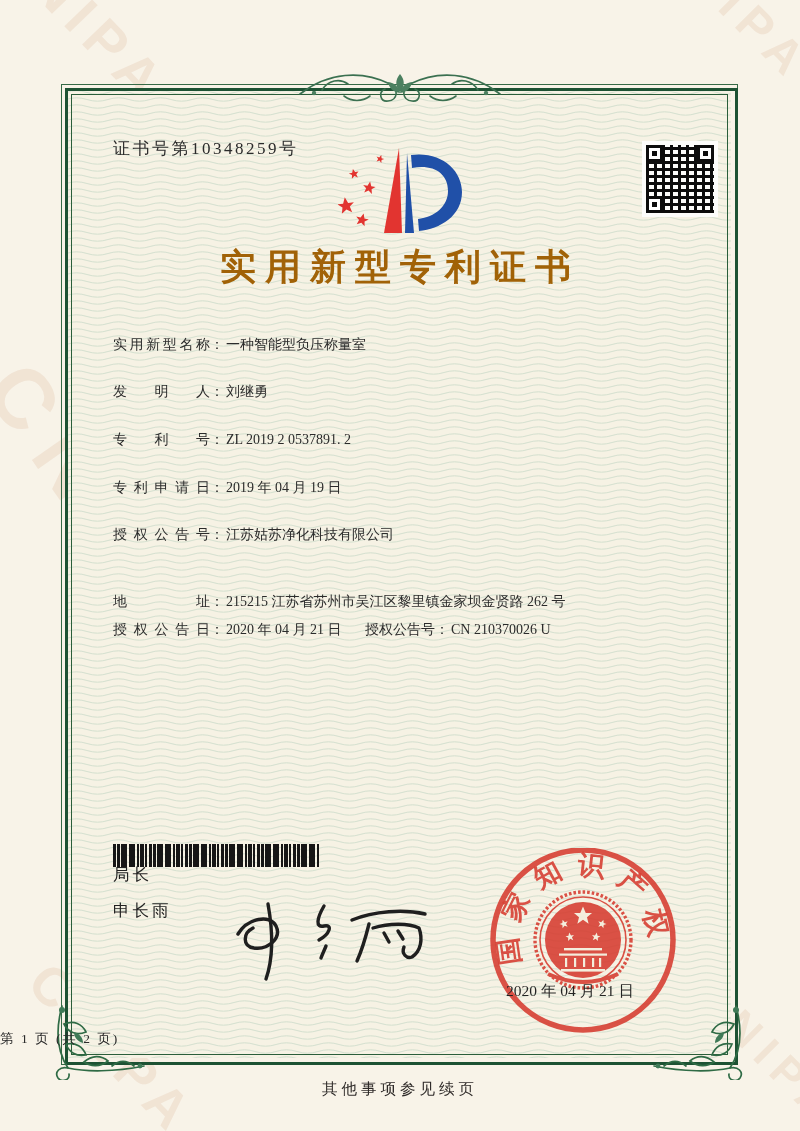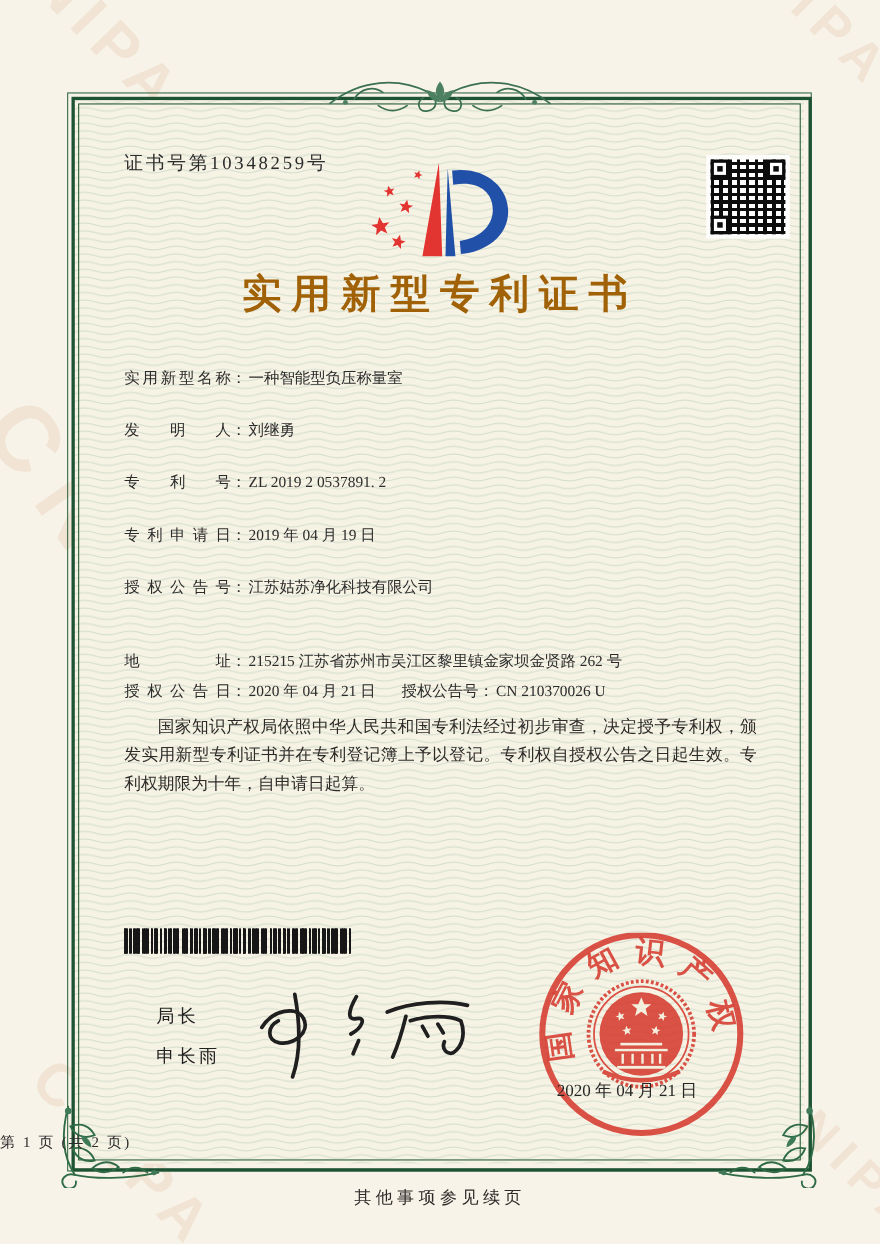--- a/index.html
+++ b/index.html
@@ -90,26 +90,25 @@
     left:113px;top:844px;width:207px;height:23px;
     background:
       repeating-linear-gradient(90deg,#161616 0 2px,transparent 2px 4px),
       repeating-linear-gradient(90deg,#161616 0 3px,transparent 3px 9px),
       repeating-linear-gradient(90deg,#161616 0 1px,transparent 1px 6px);
     z-index:5;
   }
 
   
   .signer{
-    left:113px;top:906px;
-    font-family:Liberation Sans, sans-serif;
+    left:113px;top:858px;
+    font-family:Liberation Mono, monospace;
     font-size:16.5px;letter-spacing:3px;color:#222;
     line-height:36px;
     z-index:6;
-    margin-left:29px;
   }
   .sig-svg{left:212px;top:876px;z-index:6;}
 
   
   .seal{left:478px;top:848px;z-index:7;opacity:0.96;}
 
   
   .page-info{
     left:0;top:1030px;width:100%;text-align:left;
     font-size:13.5px;letter-spacing:2px;z-index:5;
@@ -239,21 +238,20 @@
   <span class="flabel">地址</span><span>：</span><span class="fvalue">215215 江苏省苏州市吴江区黎里镇金家坝金贤路 262 号</span>
 </div>
 <div class="abs frow" style="top:619px;">
   <span class="flabel">授权公告日</span><span>：</span><span class="fvalue">2020 年 04 月 21 日</span>
   <span class="grant-group2">
     <span>授权公告号</span><span>：</span><span class="fvalue">CN 210370026 U</span>
   </span>
 </div>
 
 <div class="abs body-text">
-  <p>国家知识产权局依照中华人民共和国专利法经过初步审查，决定授予专利权，颁发实用新型专利证书并在专利登记簿上予以登记。专利权自授权公告之日起生效。专利权期限为十年，自申请日起算。</p>
 </div>
 
 <div class="abs barcode"></div>
 
 <div class="abs signer">
   <div>局长</div>
   <div>申长雨</div>
 </div>
 
 <svg class="abs sig-svg" width="240" height="115" viewBox="0 0 240 115">

